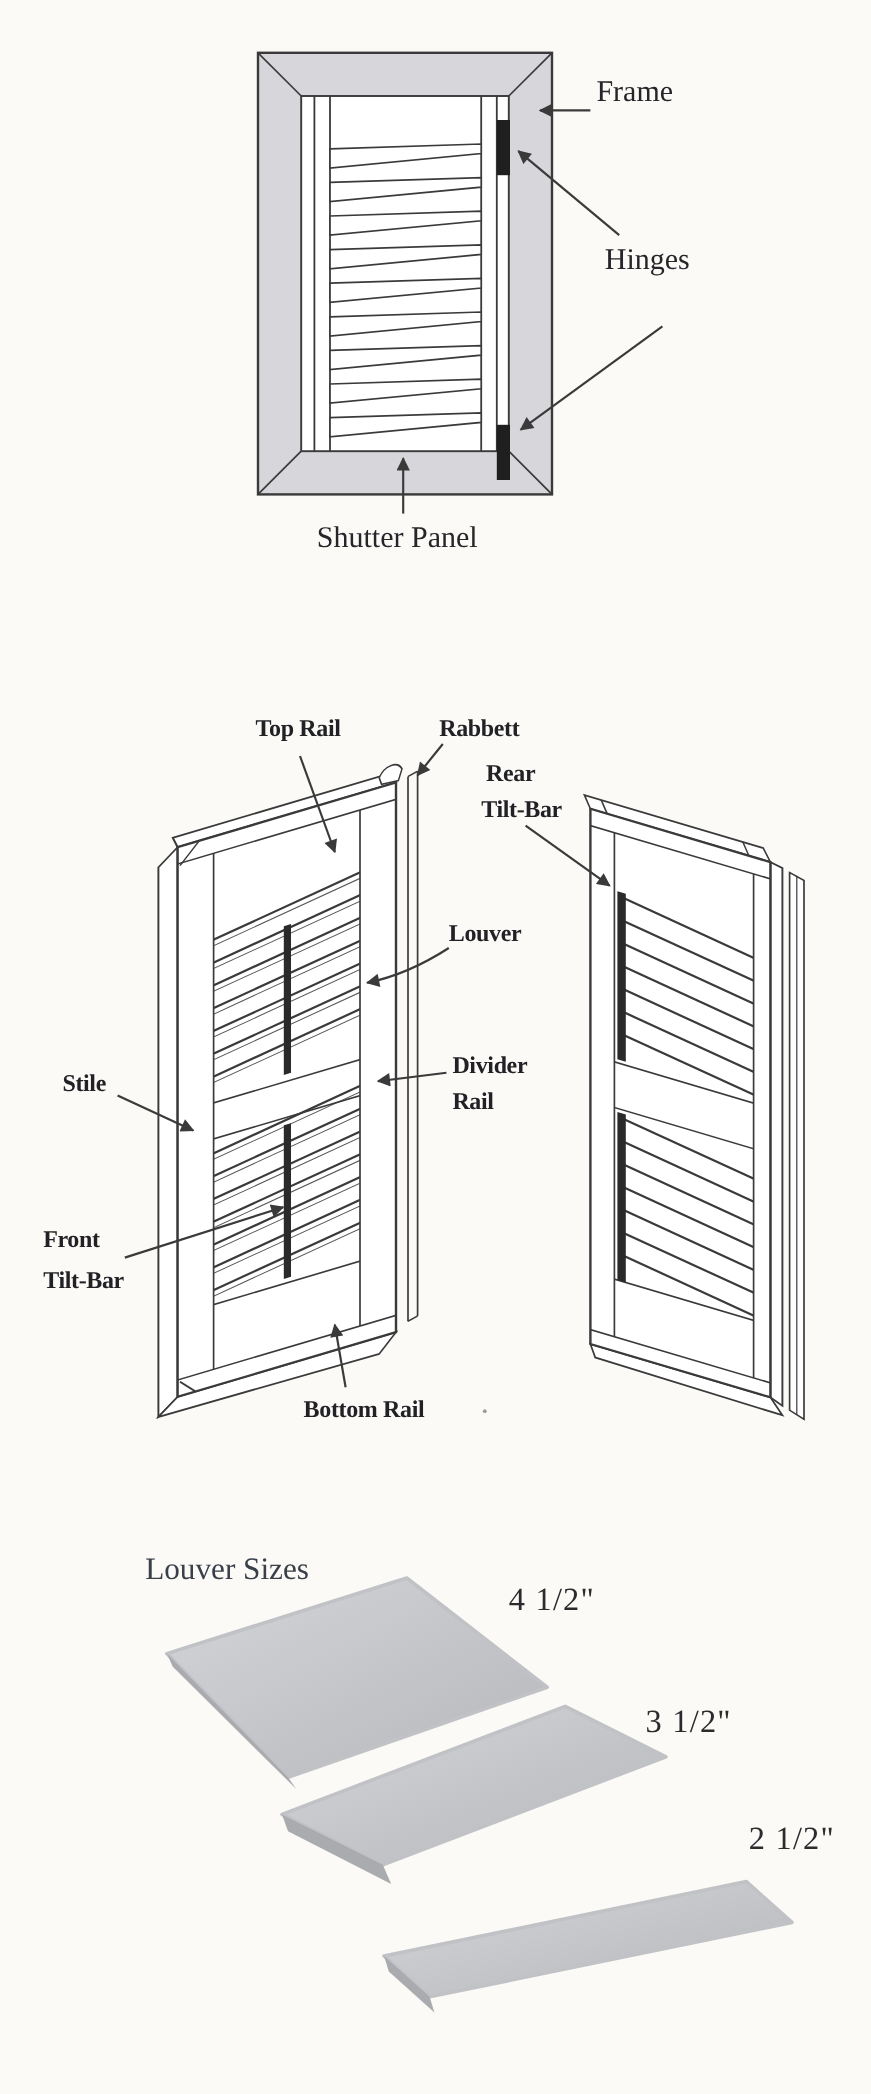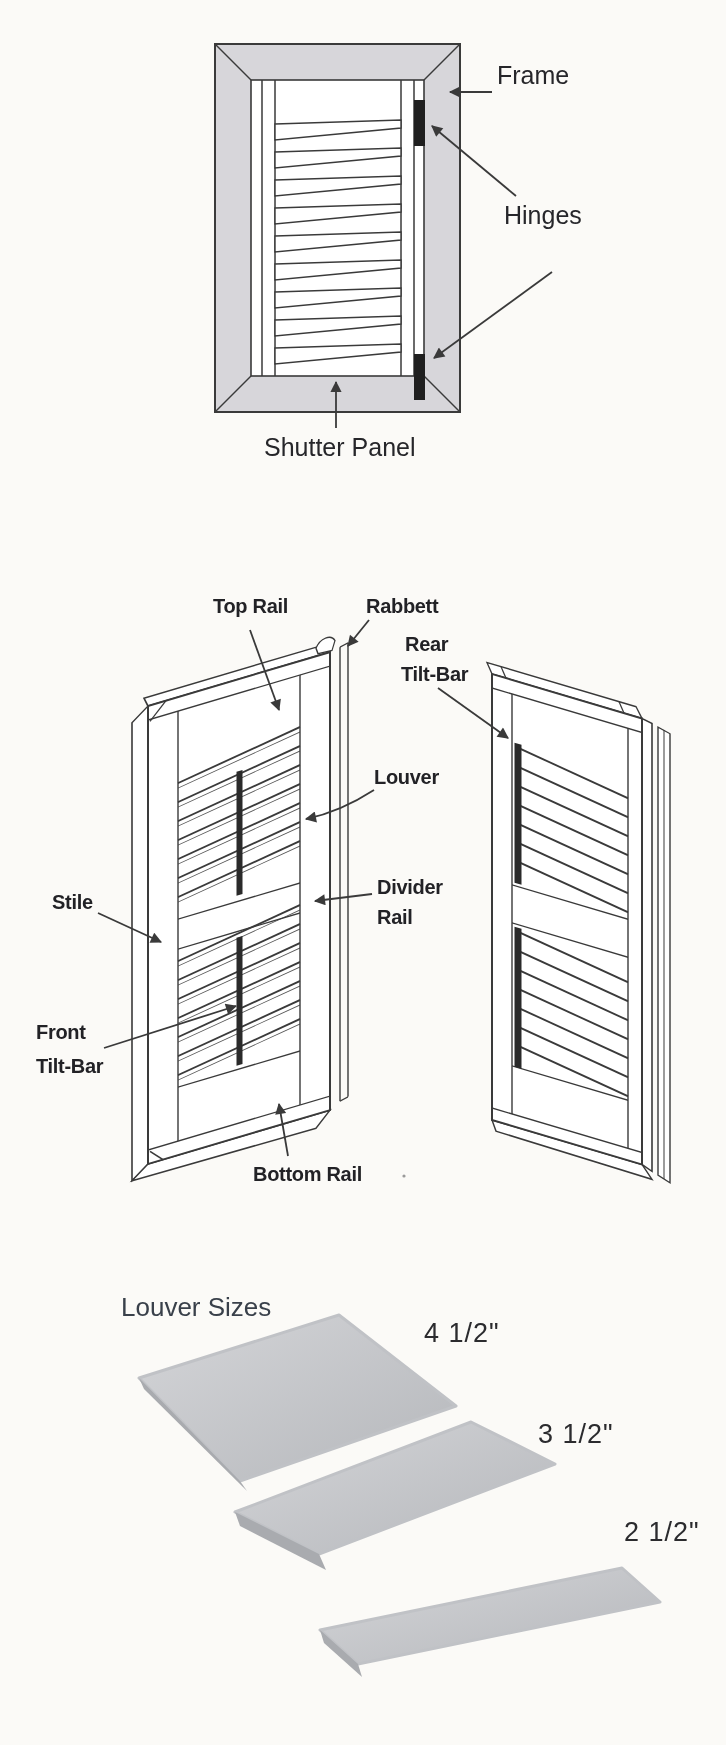--- a/index.html
+++ b/index.html
@@ -1,19 +1,19 @@
 <!DOCTYPE html>
 <html><head>
 <meta charset="utf-8">
 <style>
   html,body{margin:0;padding:0;background:#e9e9e9;}
   .page{
     position:relative;width:726px;height:1745px;margin:0 auto;
     background:#fbfaf7;overflow:hidden;
-    font-family:Liberation Sans, sans-serif;
+    font-family:Liberation Serif, serif;
   }
   svg{display:block;position:absolute;left:0;top:0;}
   .t1{font-size:25px;fill:#26262a;}
   .t2{font-size:20px;font-weight:bold;fill:#222226;letter-spacing:-0.3px;}
   .t3{font-size:26px;fill:#39404a;}
   .t3s{font-size:27px;fill:#2b2b2e;letter-spacing:1px;}
   .ln{stroke:#3a3a3a;fill:none;}
   .arrow{stroke:#3a3a3a;stroke-width:1.8;fill:none;}
 </style>
 </head>

